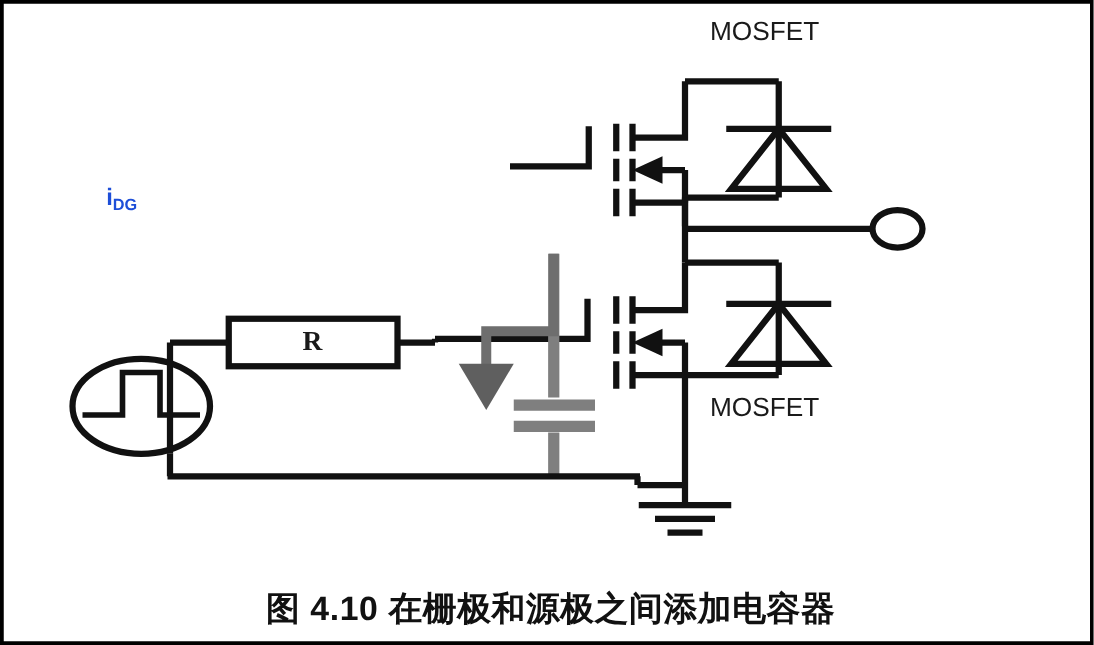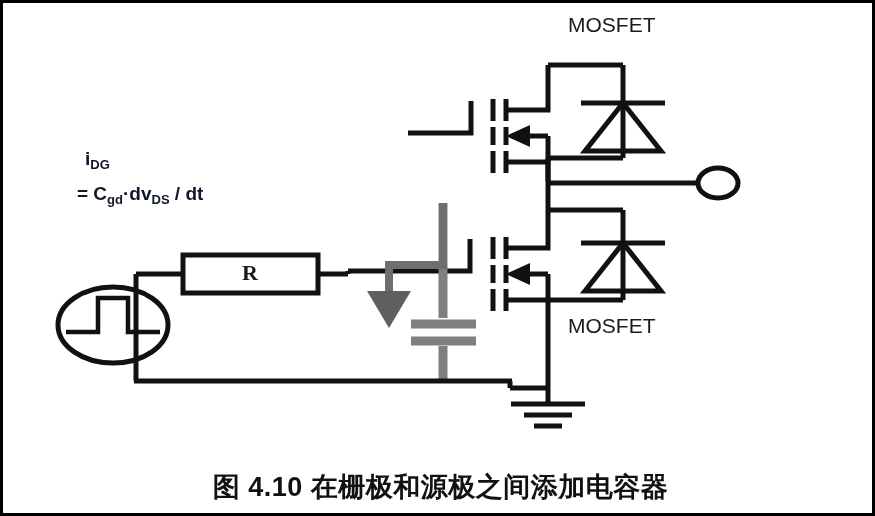--- a/index.html
+++ b/index.html
@@ -92,21 +92,21 @@
     font-weight: bold;
     fill: #1a1a1a;
   }
   .formula {
     position: absolute;
     left: 74px;
     top: 146px;
     font-family: "Liberation Sans", sans-serif;
     font-size: 19px;
     font-weight: bold;
-    color: #0f172a;
+    color: #1d4ed8;
     line-height: 1.0;
     white-space: nowrap;
   }
   .formula .ln1 { display: block; padding-left: 8px; }
   .formula .ln2 { display: block; padding-top: 16px; }
   .formula sub {
     font-size: 13px;
     font-weight: bold;
     vertical-align: baseline;
     position: relative;
@@ -232,18 +232,17 @@
 
     <line class="wire" x1="131" y1="378" x2="509" y2="378"></line>
     <line class="wire" x1="507" y1="378" x2="507" y2="385"></line>
 
     <text class="lbl-mosfet" x="565" y="29">MOSFET</text>
     <text class="lbl-mosfet" x="565" y="330">MOSFET</text>
   </svg>
 
   <div class="formula">
     <span class="ln1"><span>i</span><sub>DG</sub></span>
-    <span class="ln2"><span>= C</span><sub>gd</sub><span>·dv</span><sub>DS</sub><span> / dt</span></span>
   </div>
 
   <div class="caption">图 4.10  在栅极和源极之间添加电容器</div>
 
 </div>
 
 </body></html>

